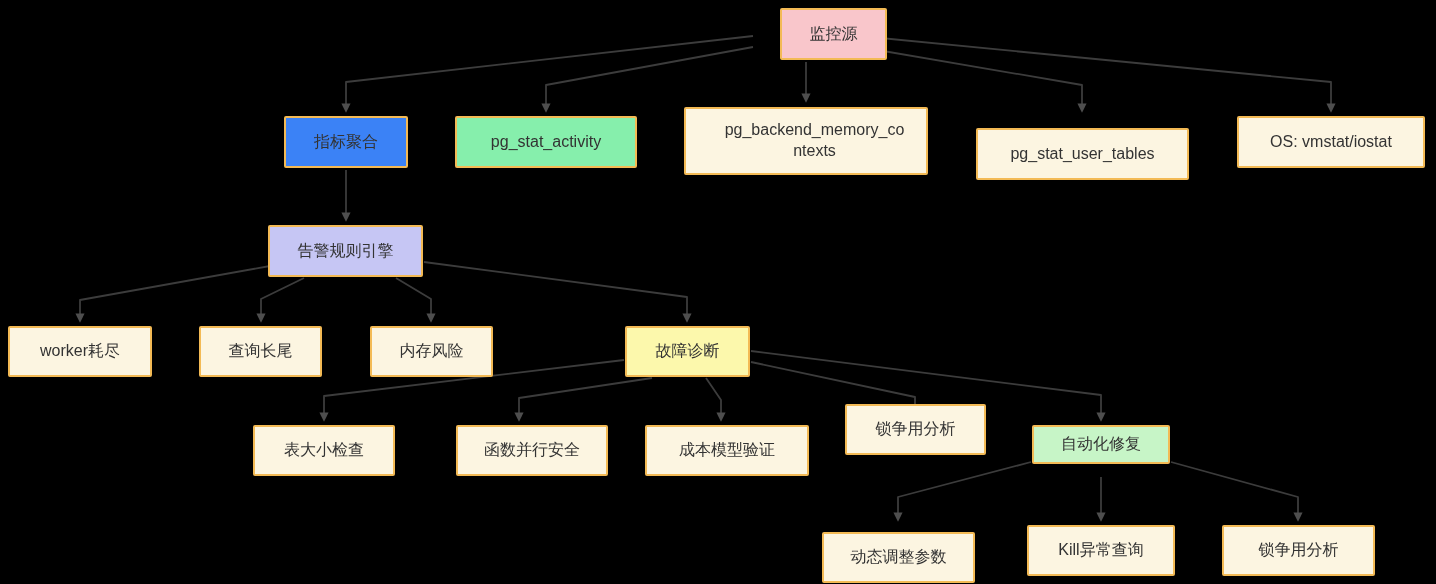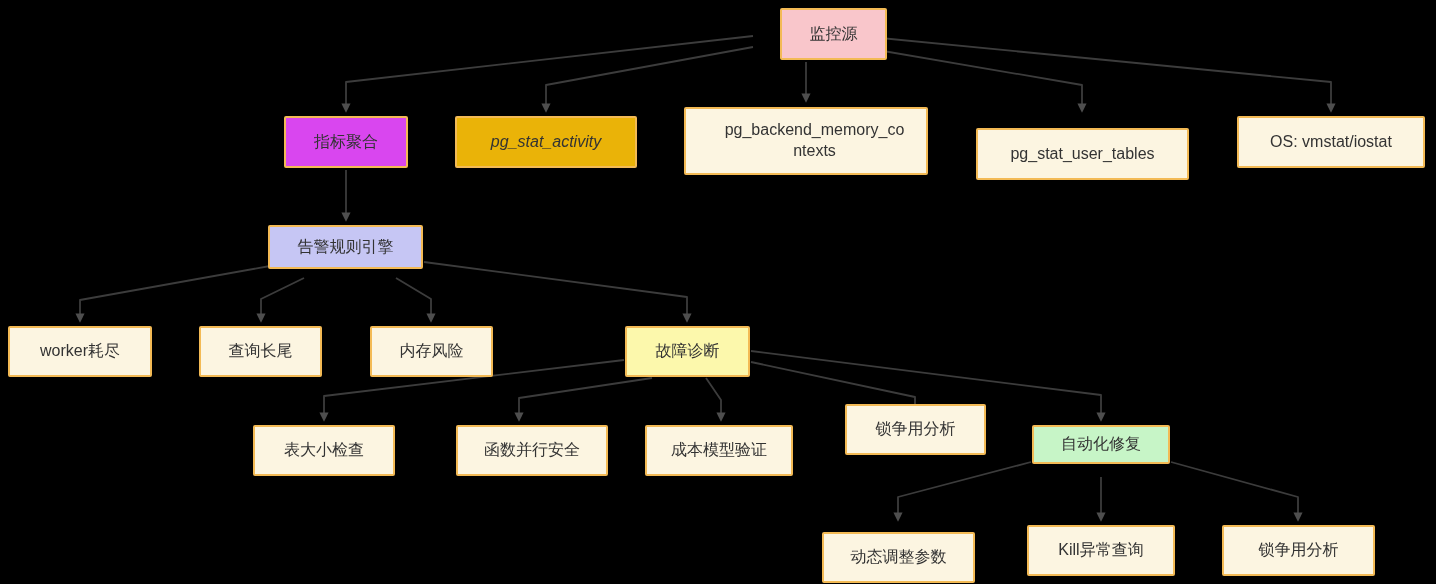--- a/index.html
+++ b/index.html
@@ -70,37 +70,37 @@
     <path class="edge" d="M751,351 L1101,395 L1101,419" marker-end="url(#arrow)"></path>
     <path class="edge" d="M1031,462 L898,497 L898,519" marker-end="url(#arrow)"></path>
     <path class="edge" d="M1101,477 L1101,519" marker-end="url(#arrow)"></path>
     <path class="edge" d="M1171,462 L1298,497 L1298,519" marker-end="url(#arrow)"></path>
   </svg>
 
   <div class="node" style="left: 753px; top: 8px; width: 107px; height: 52px; background: rgb(249, 198, 203); margin-left: 27px;">
     <span class="node-label">监控源</span>
   </div>
 
-  <div class="node" style="left: 284px; top: 116px; width: 124px; height: 52px; background: #d946ef;">
+  <div class="node" style="left: 284px; top: 116px; width: 124px; height: 52px; background: #3b82f6;">
     <span class="node-label">指标聚合</span>
   </div>
-  <div class="node" style="left: 455px; top: 116px; width: 182px; height: 52px; background: #eab308; font-style: italic;">
+  <div class="node" style="left: 455px; top: 116px; width: 182px; height: 52px; background: #86efac;">
     <span class="node-label">pg_stat_activity</span>
   </div>
   <div class="node node-wrap" style="left: 684px; top: 107px; width: 244px; height: 68px; background: rgb(252, 245, 225);">
     <span class="node-label">pg_backend_memory_contexts</span>
   </div>
   <div class="node" style="left: 976px; top: 128px; width: 213px; height: 52px; background: rgb(252, 245, 225);">
     <span class="node-label">pg_stat_user_tables</span>
   </div>
   <div class="node" style="left: 1237px; top: 116px; width: 188px; height: 52px; background: rgb(252, 245, 225);">
     <span class="node-label">OS: vmstat/iostat</span>
   </div>
 
-  <div class="node" style="left: 268px; top: 225px; width: 155px; height: 44px; background: rgb(198, 198, 244);">
+  <div class="node" style="left: 268px; top: 225px; width: 155px; height: 52px; background: rgb(198, 198, 244);">
     <span class="node-label">告警规则引擎</span>
   </div>
 
   <div class="node" style="left: 8px; top: 326px; width: 144px; height: 51px; background: rgb(252, 245, 225);">
     <span class="node-label">worker耗尽</span>
   </div>
   <div class="node" style="left: 199px; top: 326px; width: 123px; height: 51px; background: rgb(252, 245, 225);">
     <span class="node-label">查询长尾</span>
   </div>
   <div class="node" style="left: 370px; top: 326px; width: 123px; height: 51px; background: rgb(252, 245, 225);">
@@ -109,21 +109,21 @@
   <div class="node" style="left: 625px; top: 326px; width: 125px; height: 51px; background: rgb(252, 248, 172);">
     <span class="node-label">故障诊断</span>
   </div>
 
   <div class="node" style="left: 253px; top: 425px; width: 142px; height: 51px; background: rgb(252, 245, 225);">
     <span class="node-label">表大小检查</span>
   </div>
   <div class="node" style="left: 443px; top: 425px; width: 152px; height: 51px; background: rgb(252, 245, 225); margin-left: 13px;">
     <span class="node-label">函数并行安全</span>
   </div>
-  <div class="node" style="left: 645px; top: 425px; width: 148px; height: 51px; background: rgb(252, 245, 225); justify-content: center;">
+  <div class="node" style="left: 645px; top: 425px; width: 164px; height: 51px; background: rgb(252, 245, 225); justify-content: center;">
     <span class="node-label">成本模型验证</span>
   </div>
   <div class="node" style="left: 845px; top: 404px; width: 141px; height: 51px; background: rgb(252, 245, 225);">
     <span class="node-label">锁争用分析</span>
   </div>
   <div class="node" style="left: 1032px; top: 425px; width: 138px; height: 39px; background: rgb(199, 245, 199);">
     <span class="node-label">自动化修复</span>
   </div>
 
   <div class="node" style="left: 822px; top: 525px; width: 153px; height: 51px; background: rgb(252, 245, 225); margin-top: 7px;">

